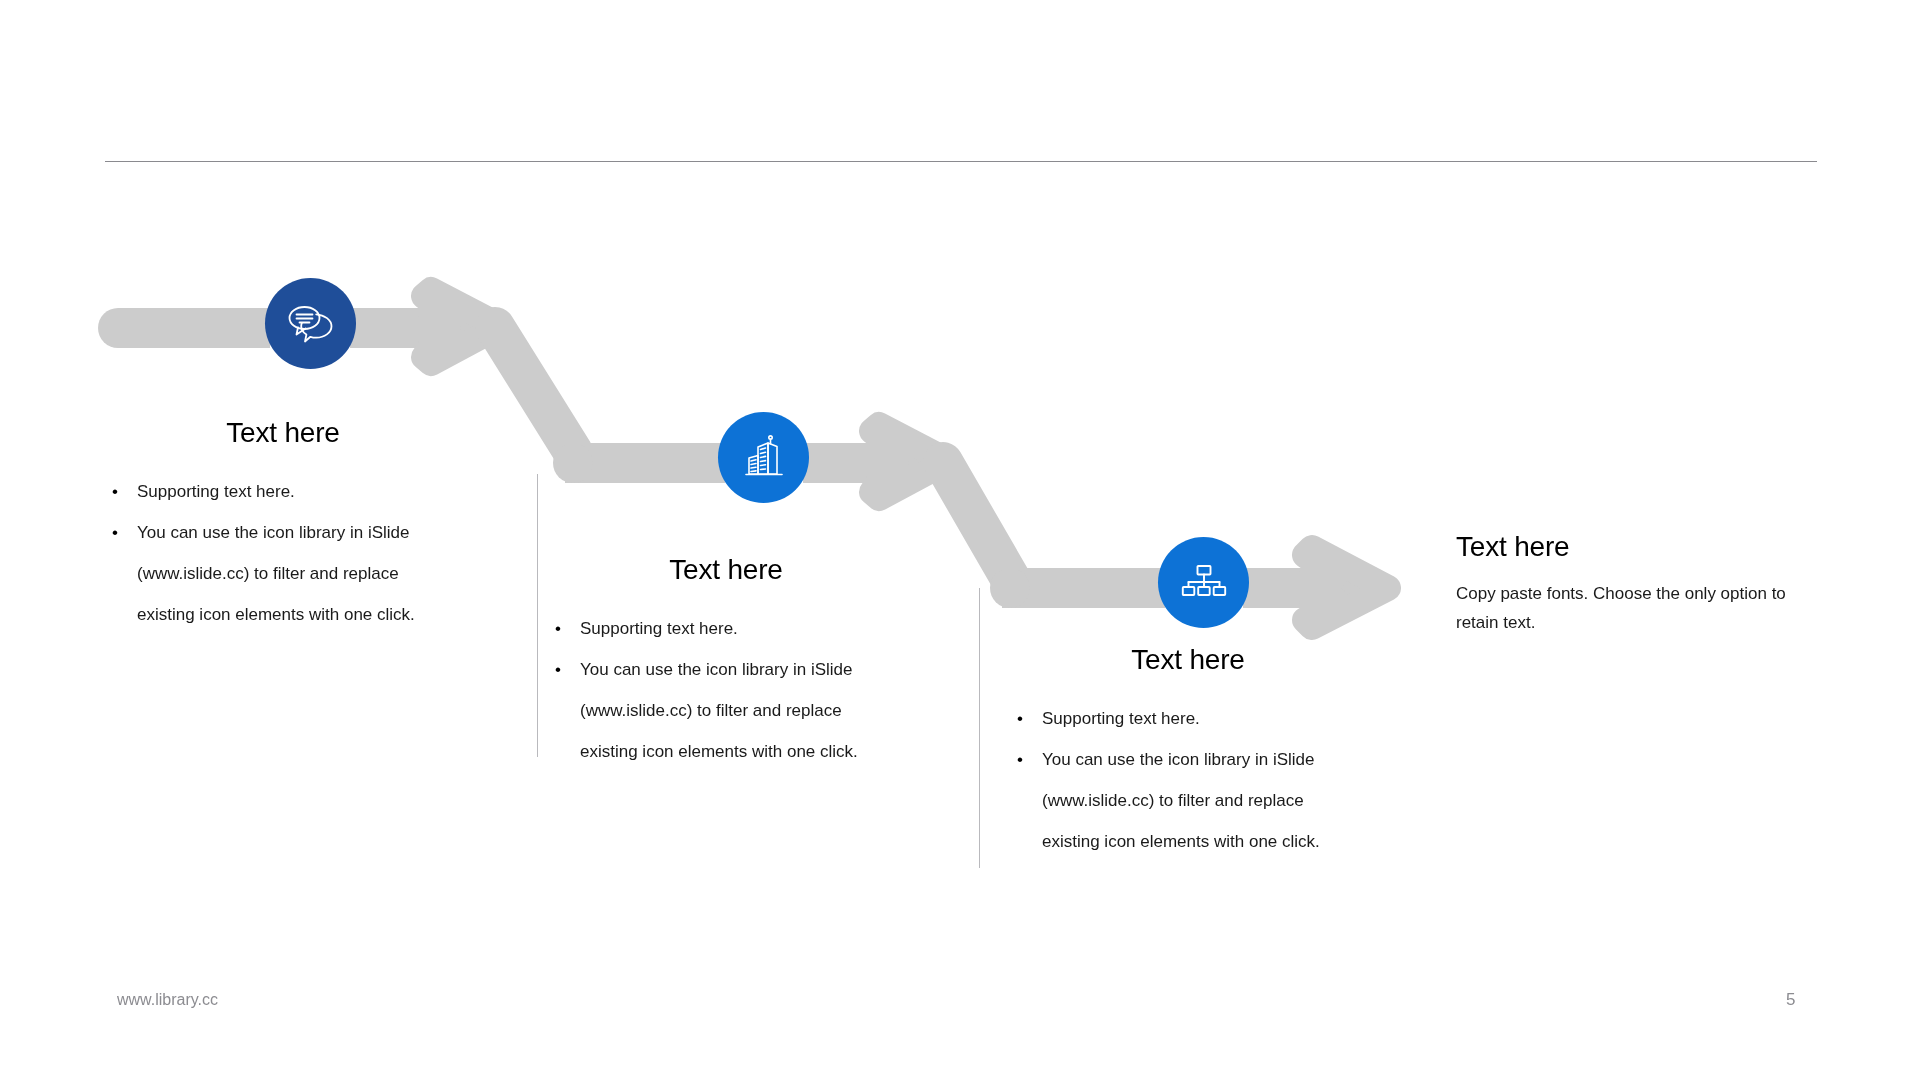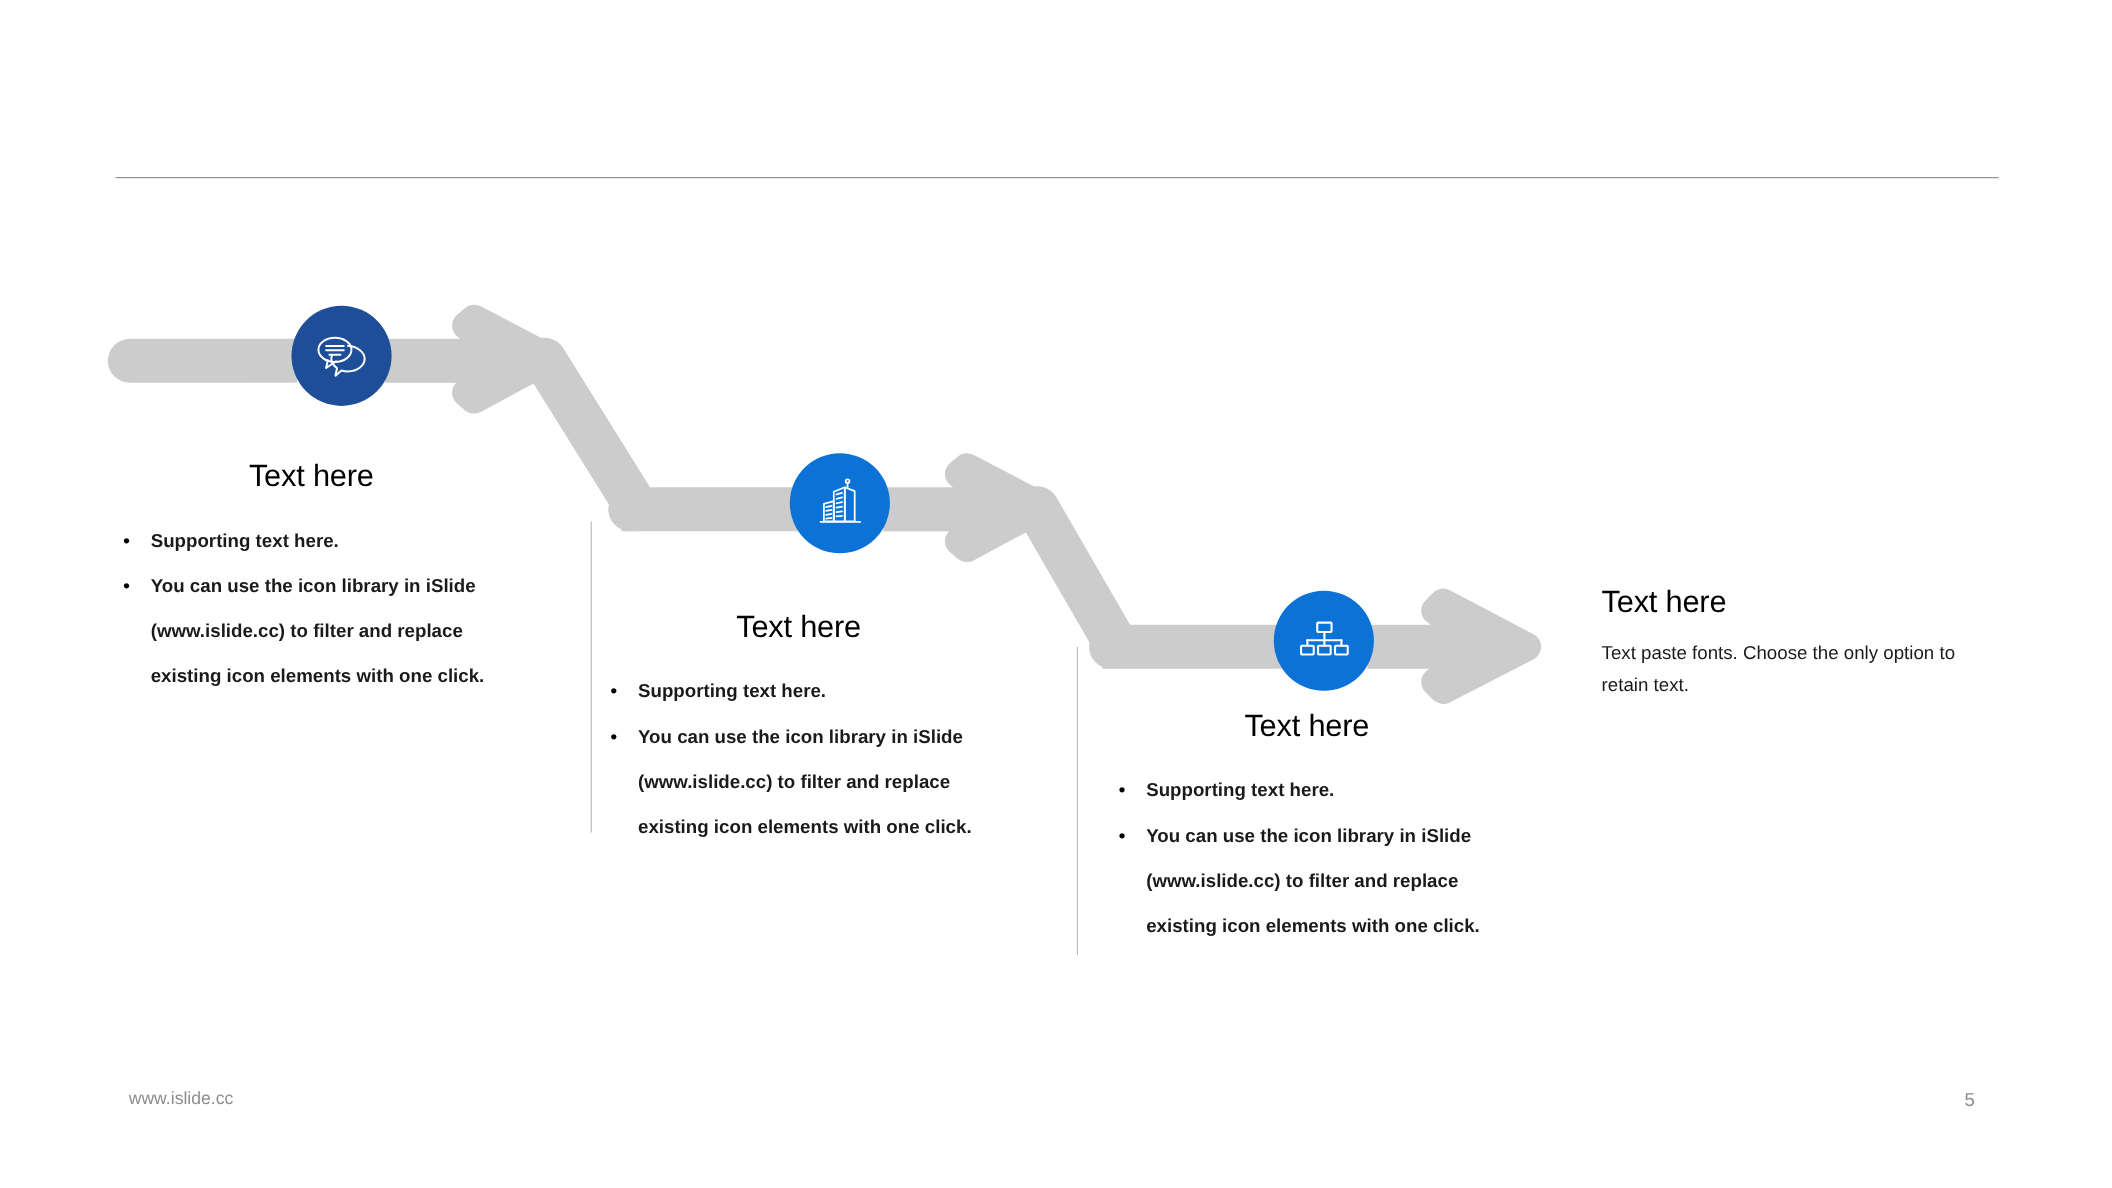--- a/index.html
+++ b/index.html
@@ -76,21 +76,20 @@
     color: #000000;
     letter-spacing: -0.2px;
     margin: 0;
     line-height: 1.1;
   }
 
   .bullets {
     list-style: none;
     margin: 0;
     padding: 0;
-    font-weight: bold;
   }
   .bullets li {
     position: relative;
     padding-left: 27px;
     font-size: 17px;
     line-height: 41px;
     color: #1a1a1a;
     white-space: pre-line;
   }
   .bullets li::before {
@@ -275,19 +274,19 @@
     <ul class="bullets">
       <li>Supporting text here.</li>
       <li>You can use the icon library in iSlide
 (www.islide.cc) to filter and replace
 existing icon elements with one click.</li>
     </ul>
   </div>
 
   <div class="col-block" id="block-4">
     <h2 class="col-heading">Text here</h2>
-    <p class="para">Text paste fonts. Choose the only option to retain text.</p>
-  </div>
-
-  <div class="footer-url">www.islide.cc</div>
+    <p class="para">Copy paste fonts. Choose the only option to retain text.</p>
+  </div>
+
+  <div class="footer-url">www.library.cc</div>
   <div class="page-number">5</div>
 
 </div>
 
 </body></html>

